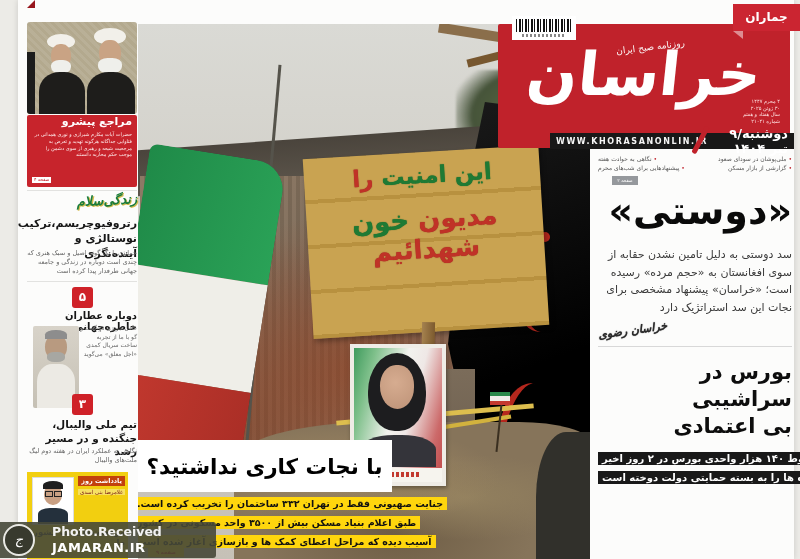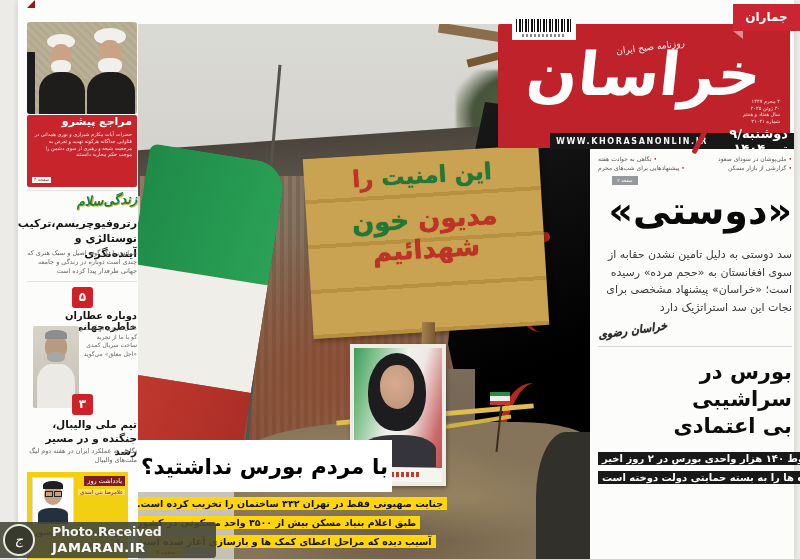--- a/index.html
+++ b/index.html
@@ -69,22 +69,22 @@
   .retro-b{left:0;top:249px;width:110px;font-size:6.5px;line-height:9px;color:#666;text-align:right;direction:rtl;}
   .badge{width:21px;height:21px;background:#cf2128;color:#fff;font-size:12px;font-weight:bold;
       text-align:center;line-height:21px;border-radius:3px;}
   .att-h{left:0;top:310px;width:110px;font-size:10px;font-weight:bold;color:#161616;text-align:right;direction:rtl;}
   .att-b{left:52px;top:324px;width:58px;font-size:6px;line-height:8.5px;color:#666;text-align:right;direction:rtl;}
   .att-photo{left:6px;top:326px;width:46px;height:82px;background:linear-gradient(#d8d3c9,#c5c0b4);border-radius:2px;overflow:hidden;}
   .volley-h{left:0;top:418px;width:110px;font-size:10.5px;line-height:13.5px;font-weight:bold;color:#161616;
       text-align:right;direction:rtl;}
   .volley-b{left:0;top:447px;width:110px;font-size:6.5px;line-height:9px;color:#666;text-align:right;direction:rtl;}
   .note{left:0;top:472px;width:101px;height:87px;background:#f2cf10;padding:3px;box-sizing:border-box;}
-  .note-label{position:absolute;right:3px;top:4px;background:#7f1d1d;color:#fff;font-size:6.5px;
-      font-weight:normal;padding:1px 3px;direction:rtl;}
+  .note-label{position:absolute;right:3px;top:4px;background:#c2410c;color:#fff;font-size:6.5px;
+      font-weight:bold;padding:1px 3px;direction:rtl;}
   .note-author{position:absolute;right:3px;top:17px;font-size:5.5px;color:#7a1d12;background:rgba(255,255,255,.35);
       padding:0 2px;direction:rtl;}
   .note-photo{position:absolute;left:5px;top:5px;width:40px;height:46px;background:#fff;border:1px solid #ddd;overflow:hidden;}
   .note-title{position:absolute;right:3px;left:3px;top:55px;font-size:8.5px;font-weight:bold;color:#1a1a1a;
       text-align:right;direction:rtl;}
   
   .watermark{left:0;top:522px;width:216px;height:36px;background:rgba(70,72,56,.9);border-radius:0 3px 3px 0;
       padding:2px 0 0 52px;box-sizing:border-box;z-index:60;}
   .wm1{color:#f2f2f2;font-size:12.5px;font-weight:bold;line-height:16px;}
   .wm2{color:#fff;font-size:13px;font-weight:bold;line-height:15px;letter-spacing:.5px;}
@@ -196,21 +196,21 @@
   <div class="abs shadowcorner"></div>
   <div class="abs placard">
     <div class="ph-scarf"></div>
     <div class="ph-face"></div>
     <div class="ph-body"></div>
     <div class="ph-cap">
         <div class="ph-sig"></div>
       </div>
   </div>
   <div class="abs whiteband">
-    <h3>با مردم بورس نداشتید؟</h3>
+    <h3>با نجات کاری نداشتید؟</h3>
   </div>
   <div class="abs ylines">
     <span>جنایت صهیونی فقط در تهران ۳۳۲ ساختمان را تخریب کرده است.</span><br>
     <span>طبق اعلام بنیاد مسکن بیش از ۳۵۰۰ واحد مسکونی در کشور</span><br>
     <span>آسیب دیده که مراحل اعطای کمک ها و بازسازی آغاز شده است</span>
   </div>
   <div class="abs ytag">صفحه ۹</div>
 </div>
 
 <div class="abs masthead">

